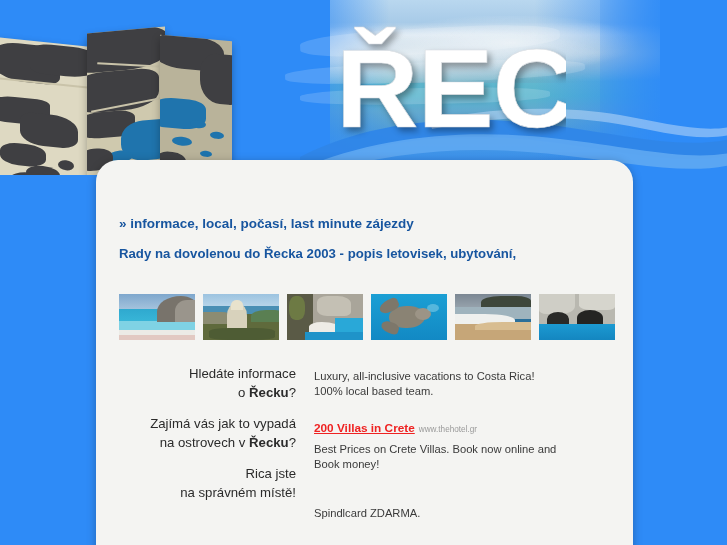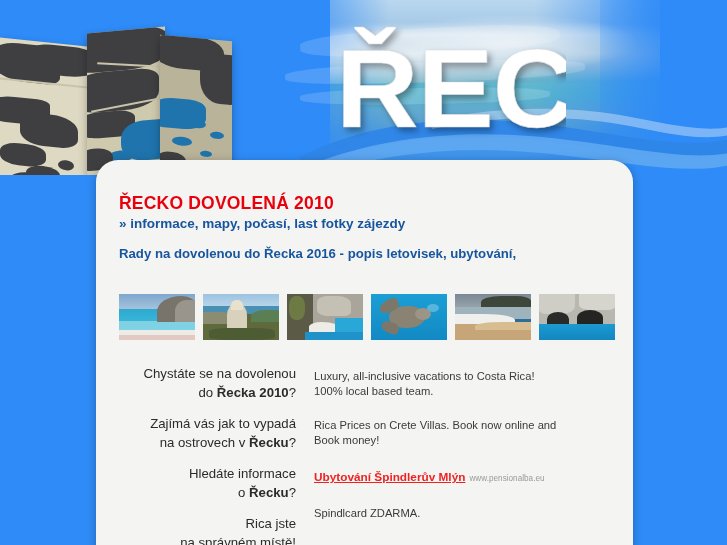--- a/index.html
+++ b/index.html
@@ -179,25 +179,24 @@
       <i class="sea" style="left:50px;top:92px;width:14px;height:7px;border-radius:50%;"></i>
       <i class="sea" style="left:12px;top:100px;width:20px;height:9px;border-radius:50%;"></i>
       <i class="sea" style="left:40px;top:112px;width:12px;height:6px;border-radius:50%;"></i>
       <i class="land" style="left:-4px;top:116px;width:30px;height:18px;border-radius:45%;"></i>
     </div>
   </div>
 </div>
 
 <div id="panel">
 
-  <div id="title">ŘECKO DOVOLENÁ 2010</div>
-  <div id="subtitle">» informace, mapy, počasí, last fotky zájezdy</div>
+  <div id="subtitle">» informace, local, počasí, last minute zájezdy</div>
 
   <div id="intro">
-    <span>Rady na dovolenou do Řecka 2016 - popis letovisek, ubytování,</span><br>
+    <span>Rady na dovolenou do Řecka 2003 - popis letovisek, ubytování,</span><br>
   </div>
 
   <div id="thumbs">
 
     <div class="thumb">
       <i style="left:0;top:0;width:76px;height:17px;background:linear-gradient(#7ea7cd,#a9c6de);"></i>
       <i style="left:0;top:15px;width:76px;height:13px;background:linear-gradient(#2fa9cf,#38b6d8);"></i>
       <i style="left:0;top:27px;width:76px;height:10px;background:#7fd2e4;"></i>
       <i style="left:0;top:36px;width:76px;height:10px;background:#ecebe6;"></i>
       <i style="left:38px;top:2px;width:40px;height:26px;background:#78736b;border-radius:60% 40% 0 0;"></i>
@@ -249,57 +248,53 @@
       <i style="left:0;top:0;width:36px;height:20px;background:#cfcec6;border-radius:0 0 40% 20%;"></i>
       <i style="left:40px;top:0;width:36px;height:16px;background:#d6d5cd;border-radius:0 0 20% 30%;"></i>
       <i style="left:8px;top:18px;width:22px;height:14px;background:#2a2a28;border-radius:50% 50% 0 0;"></i>
       <i style="left:38px;top:16px;width:26px;height:16px;background:#242422;border-radius:50% 50% 0 0;"></i>
       <i style="left:0;top:30px;width:76px;height:16px;background:linear-gradient(#1c9ad2,#1486c0);"></i>
     </div>
   </div>
 
   <div id="col-left">
     <p>
-      <span>Chystáte se na dovolenou</span><br>
-      <span>do </span><b>Řecka 2010</b><span>?</span>
+      <span>Hledáte informace</span><br>
+      <span>o </span><b>Řecku</b><span>?</span>
     </p>
     <p>
       <span>Zajímá vás jak to vypadá</span><br>
       <span>na ostrovech v </span><b>Řecku</b><span>?</span>
     </p>
     <p>
-      <span>Hledáte informace</span><br>
-      <span>o </span><b>Řecku</b><span>?</span>
-    </p>
-    <p>
       <span>Rica jste</span><br>
       <span>na správném místě!</span>
     </p>
   </div>
 
   <div id="col-right">
 
     <div class="ad">
       <div class="ad-desc">
         <span>Luxury, all-inclusive vacations to Costa Rica!</span><br>
         <span>100% local based team.</span>
       </div>
     </div>
 
     <div class="ad">
+      <div class="ad-head">
+        <span class="ad-title">200 Villas in Crete</span><span class="ad-url">www.thehotel.gr</span>
+      </div>
       <div class="ad-desc">
-        <span>Rica Prices on Crete Villas. Book now online and</span><br>
+        <span>Best Prices on Crete Villas. Book now online and</span><br>
         <span>Book money!</span>
       </div>
     </div>
 
     <div class="ad">
-      <div class="ad-head">
-        <span class="ad-title">Ubytování Špindlerův Mlýn</span><span class="ad-url">www.pensionalba.eu</span>
-      </div>
       <div class="ad-desc">
         <br>
         <span>Spindlcard ZDARMA.</span>
       </div>
     </div>
 
   </div>
 </div>
 
 </body></html>

